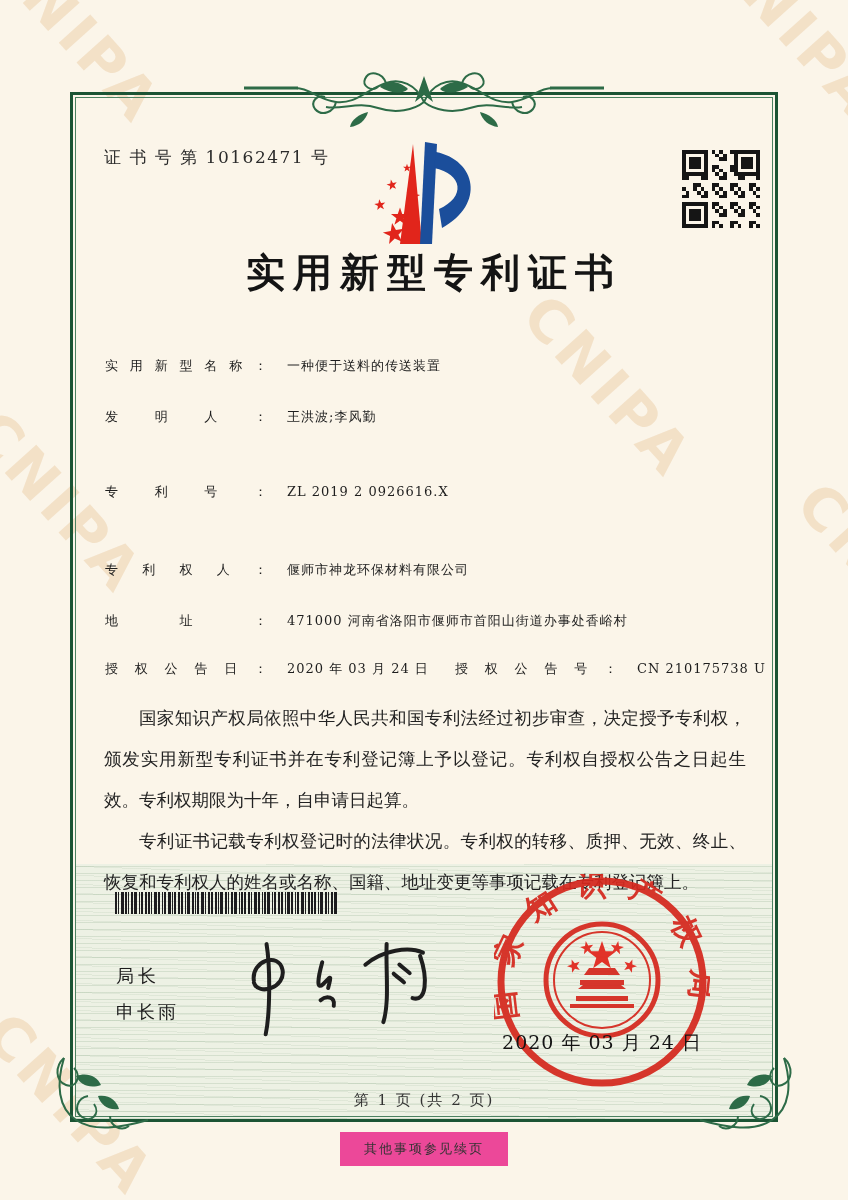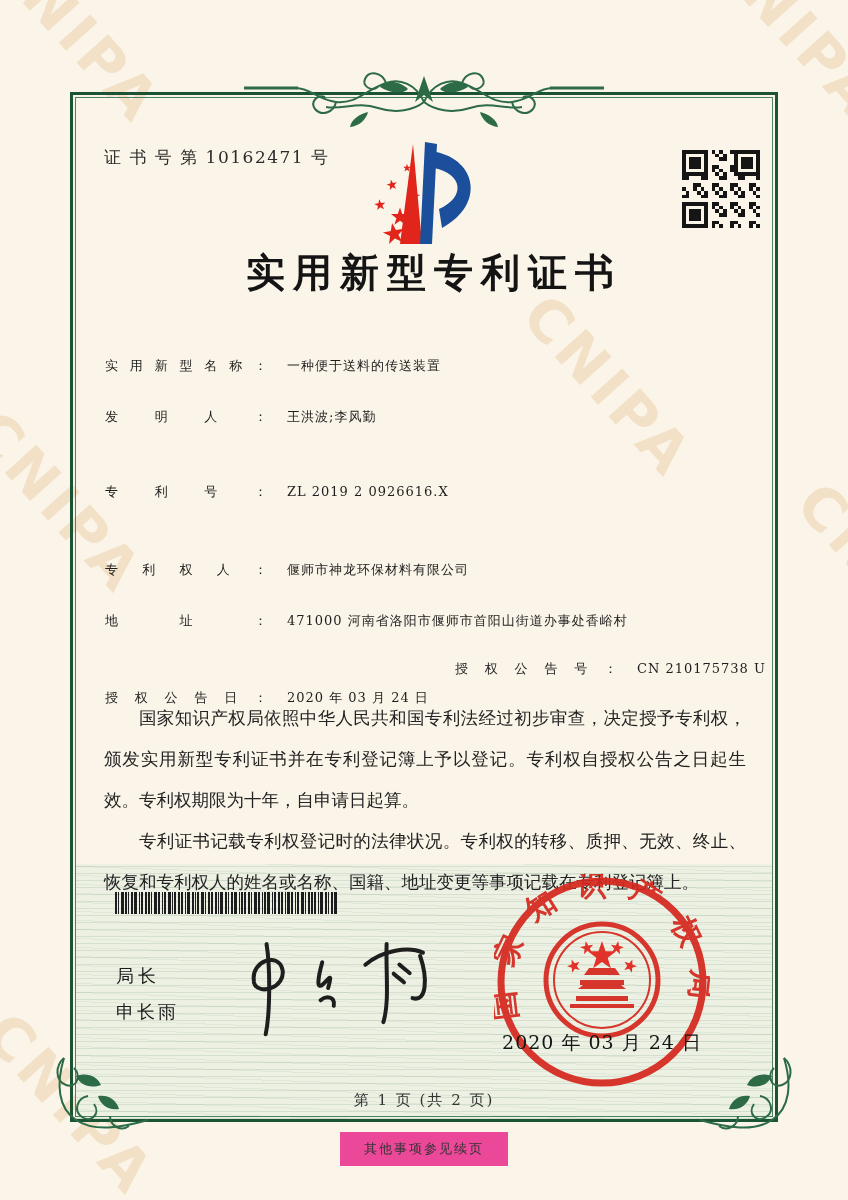--- a/index.html
+++ b/index.html
@@ -38,21 +38,21 @@
   .cert-no{left:104px;top:146px;font-size:17px;letter-spacing:1.5px;color:#2b2b2b;}
   .logo{left:350px;top:138px;}
   .qr{left:682px;top:150px;}
   .title{left:0;right:0;top:246px;text-align:center;font-size:39px;font-weight:bold;
          letter-spacing:8px;color:#141414;padding-left:20px;}
 
   .field{left:105px;font-size:13px;color:#1e1e1e;white-space:nowrap;}
   .f-label{display:inline-block;width:162px;text-align:justify;text-align-last:justify;}
   .f-value{display:inline-block;margin-left:20px;letter-spacing:1px;}
   .f1{top:357px;} .f2{top:408px;} .f3{top:459px;margin-top:24px;} .f4{top:510px;}
-  .f5{top:561px;} .f6{top:612px;} .f7{top:660px;margin-top:29px;} .f7b{left:455px;top:660px;}
+  .f5{top:561px;} .f6{top:612px;} .f7{top:660px;} .f7b{left:455px;top:660px;}
 
   .paras{left:104px;width:642px;top:698px;font-size:17.5px;line-height:41px;text-align:justify;color:#222;}
   .paras p{margin:0;text-indent:2em;}
 
   .barcode{left:115px;top:892px;}
   .officer-title{left:116px;top:964px;font-size:18px;letter-spacing:4px;color:#1c1c1c;}
   .officer-name{left:116px;top:1000px;font-size:18px;letter-spacing:3px;color:#1c1c1c;}
   .signature{left:228px;top:934px;}
 
   .seal{left:494px;top:874px;width:216px;height:216px;z-index:4;}

